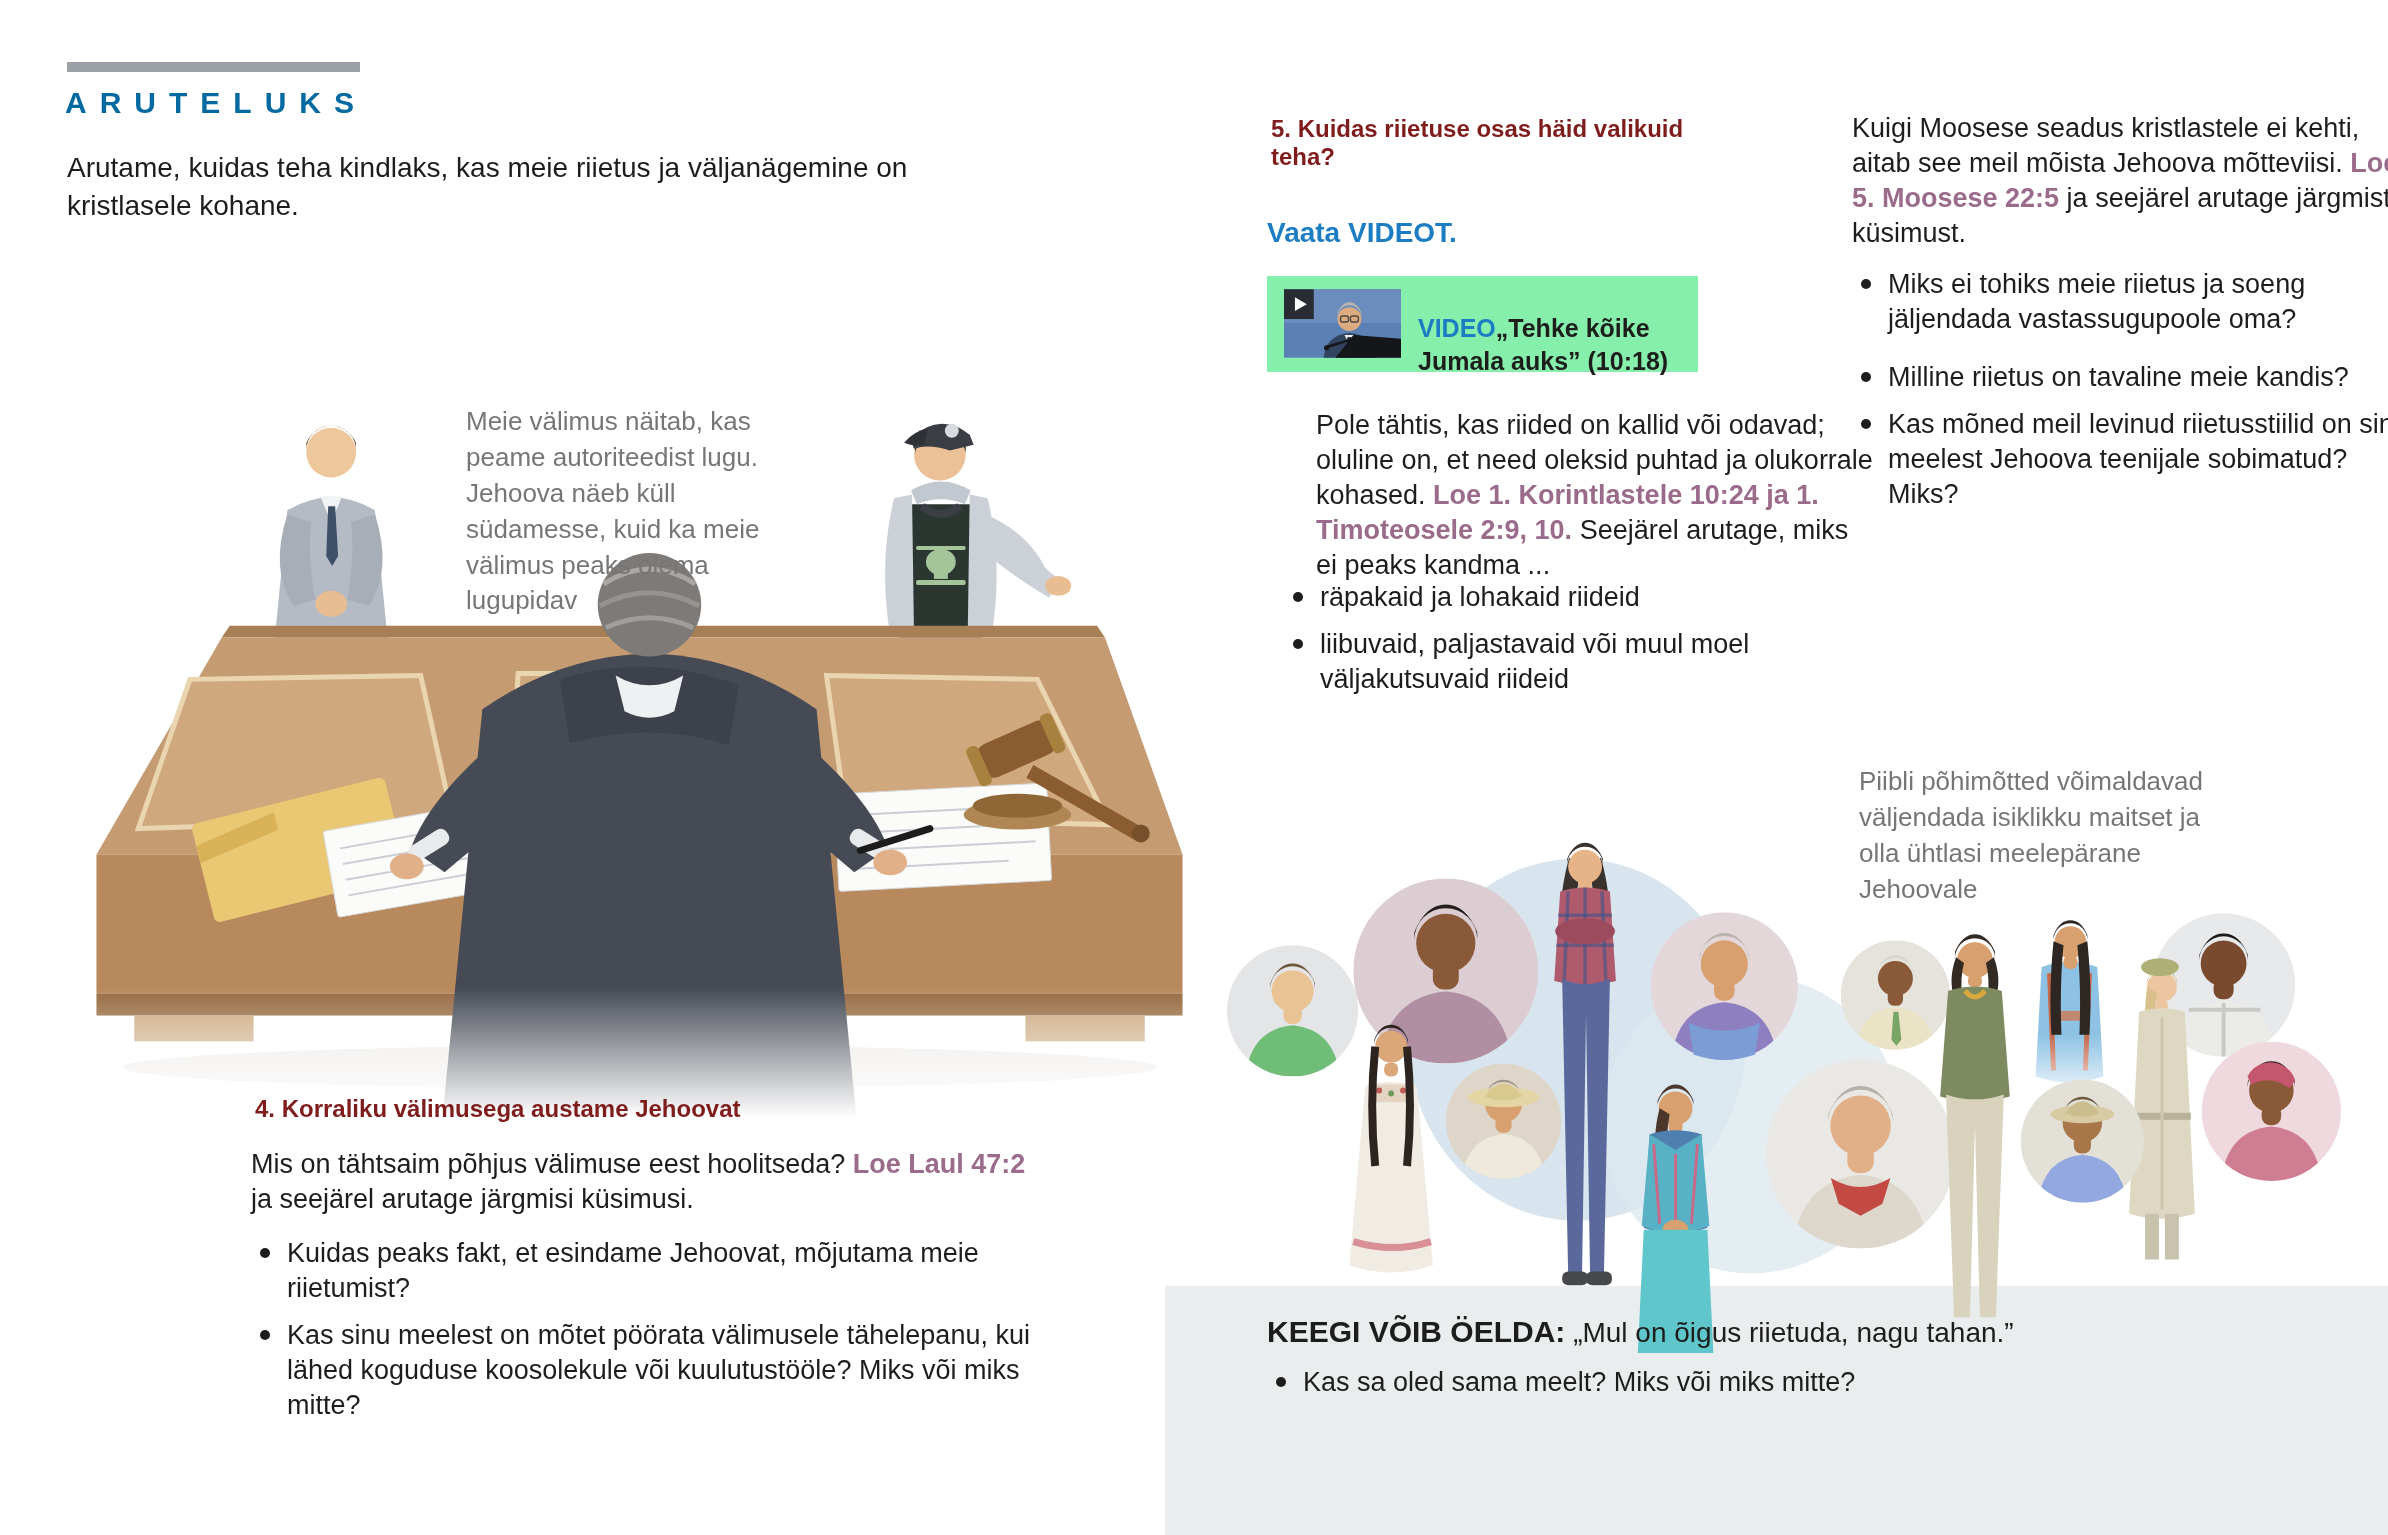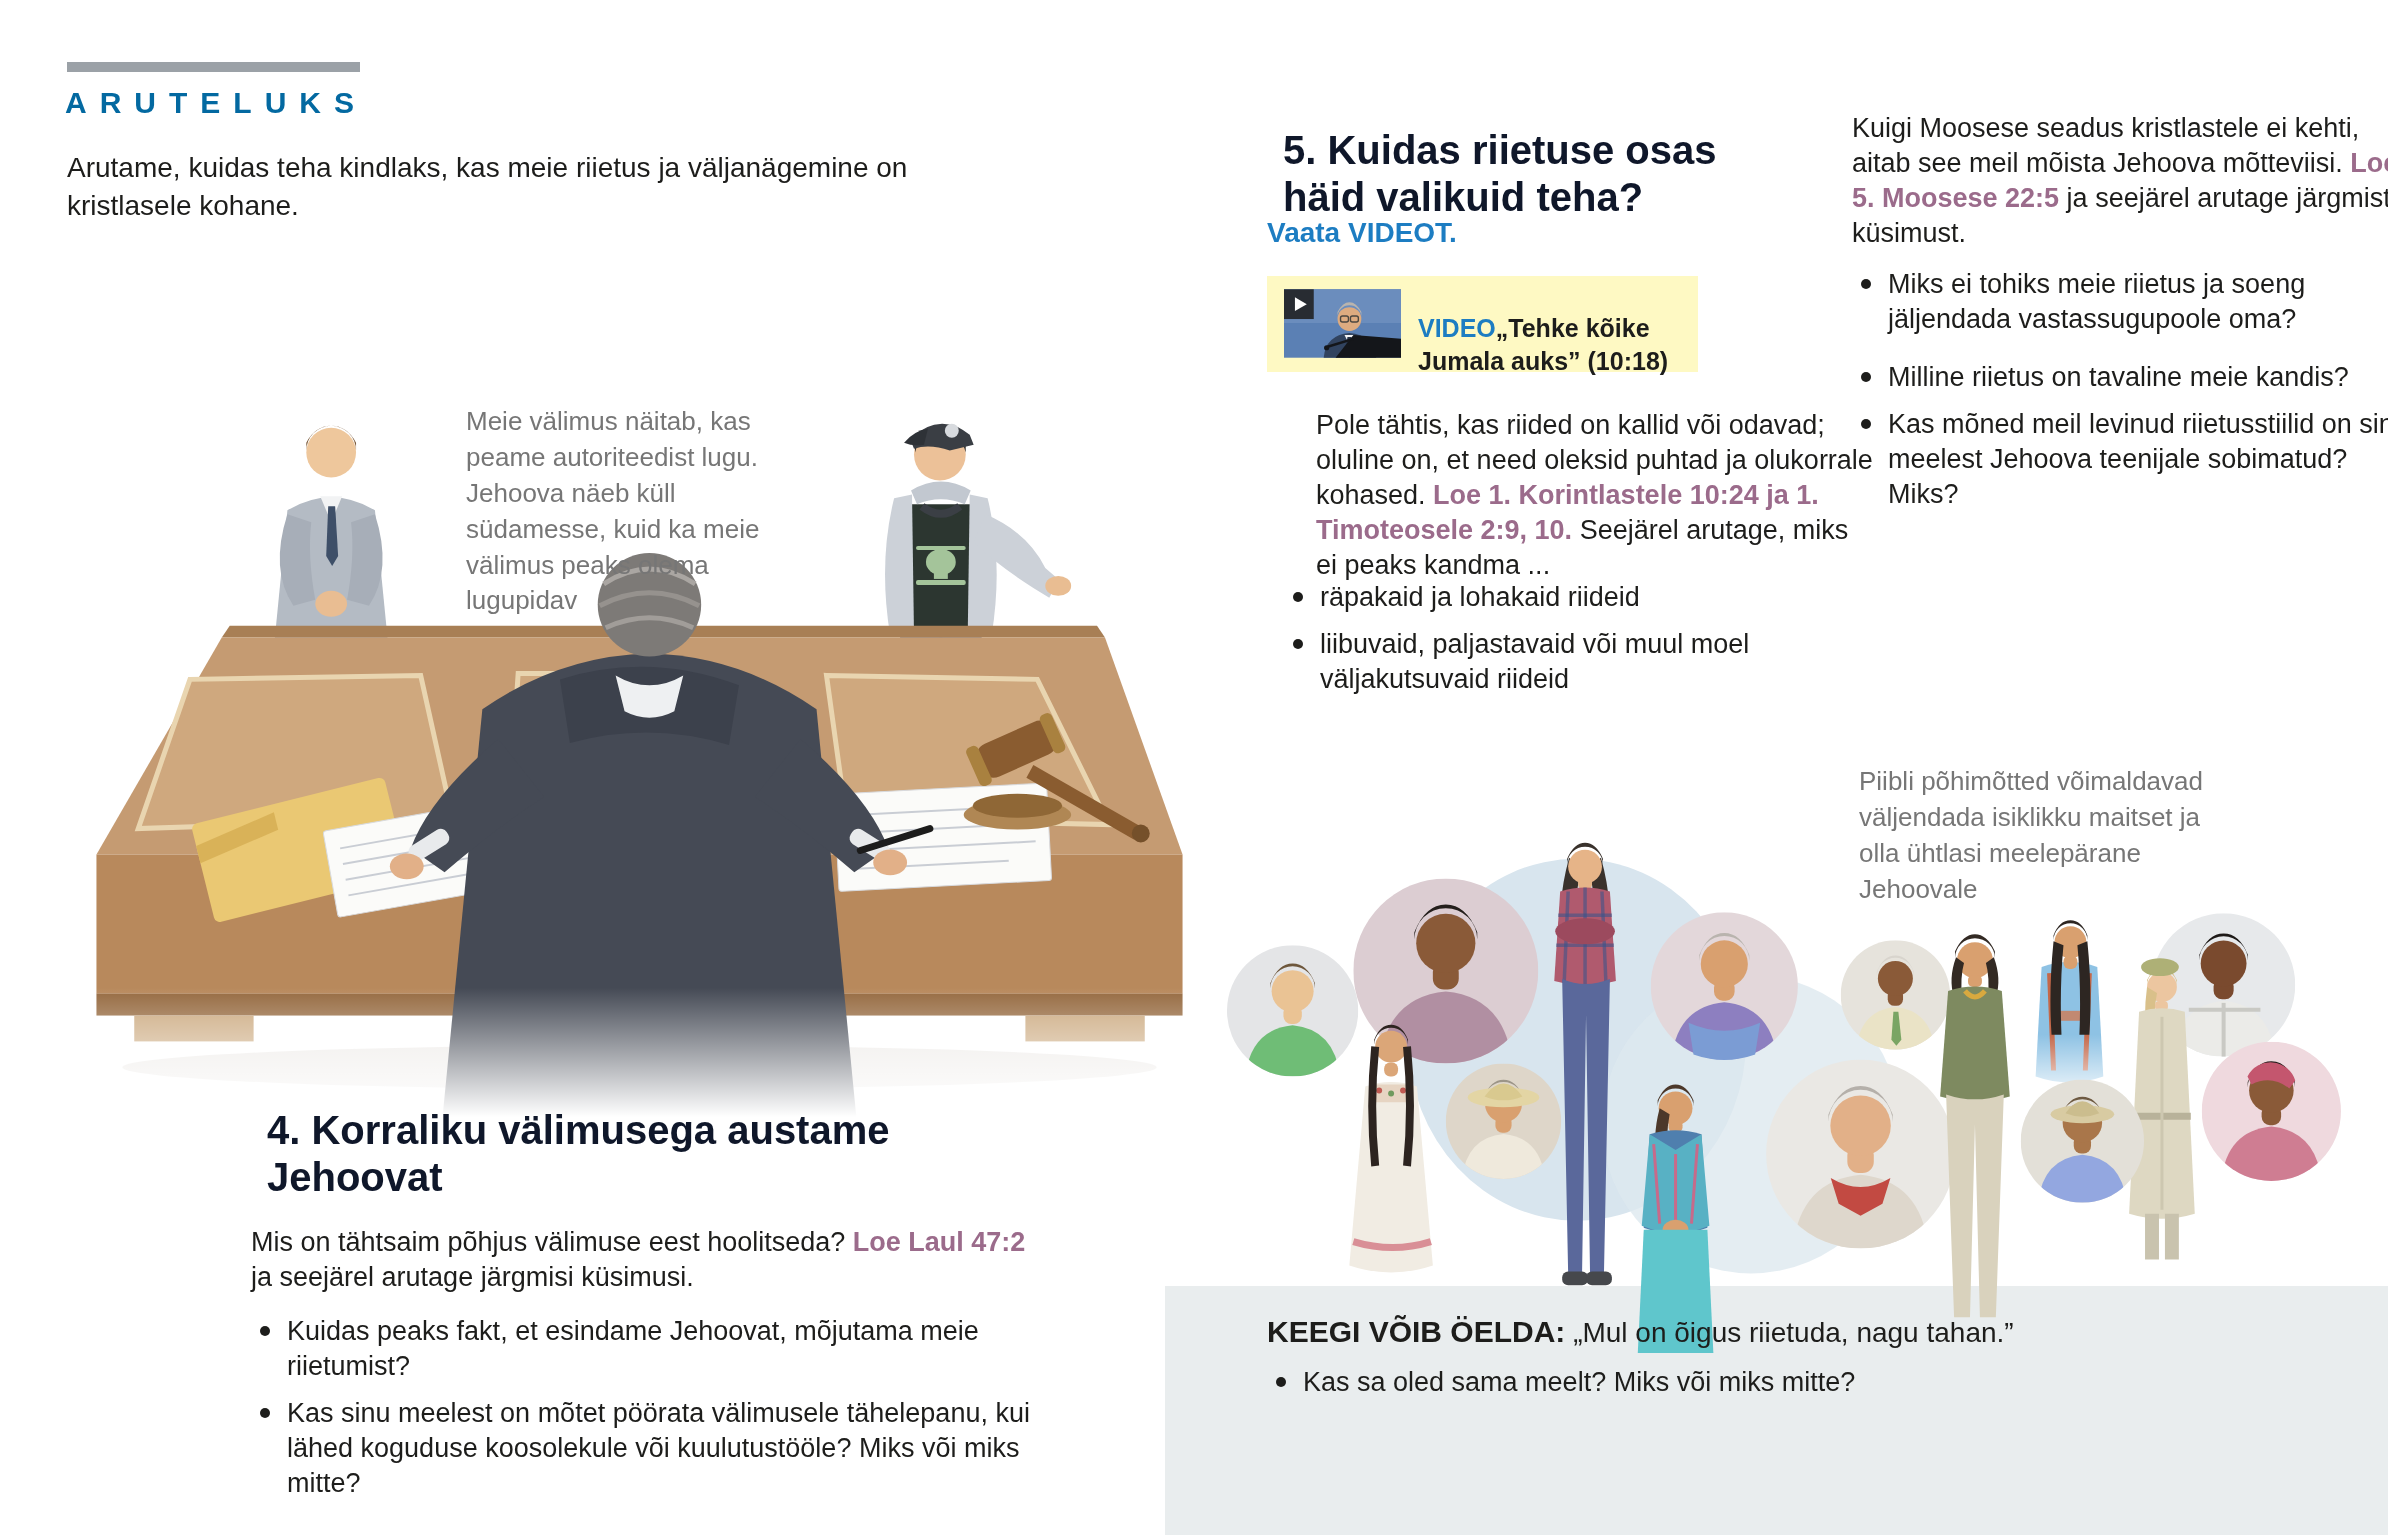--- a/index.html
+++ b/index.html
@@ -3,31 +3,31 @@
 <meta charset="utf-8">
 <style>
   html,body{margin:0;padding:0;}
   .page{position:relative;width:2388px;height:1535px;background:#ffffff;overflow:hidden;
         font-family:"Liberation Sans","DejaVu Sans",sans-serif;color:#1d1d1b;}
   .abs{position:absolute;}
   .kicker-bar{left:67px;top:62px;width:293px;height:10px;background:#9ba1a7;}
   .kicker{left:65px;top:86px;font-size:30px;font-weight:bold;letter-spacing:13px;color:#0369a1;}
   .intro{left:67px;top:149px;width:876px;font-size:28px;line-height:1.36;}
   .court-caption{left:466px;top:404px;width:303px;font-size:26px;line-height:1.38;color:#767676;}
-  h2{margin:16px;font-size:40px;line-height:1.18;font-weight:bold;color:#0f172a;}
+  h2{margin:4px;font-size:24px;line-height:1.18;font-weight:bold;color:#7f1d1d;}
   .body-txt{font-size:27px;line-height:1.3;}
   .ref{color:#9b6b8b;font-weight:bold;}
   .sec4{left:251px;top:1091px;width:796px;}
   .sec4 p{margin:24px 0 0 0;}
   ul.bullets{list-style:none;margin:18px 0 0 0;padding:0;}
   ul.bullets li{position:relative;padding-left:36px;margin-bottom:12px;font-size:27px;line-height:1.3;}
   ul.bullets li::before{content:"";position:absolute;left:9px;top:12px;width:10px;height:10px;border-radius:50%;background:#1d1d1b;}
   .sec5-h{left:1267px;top:111px;width:478px;}
   .watch{left:1267px;top:217px;font-size:28px;font-weight:bold;color:#1d7dc2;}
-  .videobox{left:1267px;top:276px;width:431px;height:96px;background:#fef9c3;}
+  .videobox{left:1267px;top:276px;width:431px;height:96px;background:#86efac;}
   .vthumb{position:absolute;left:17px;top:13px;width:117px;height:69px;}
   .vtext{position:absolute;left:151px;top:11px;width:271px;font-size:25px;font-weight:bold;line-height:1.32;}
   .vlabel{color:#1d7dc2;}
   .sec5-p{left:1316px;top:408px;width:557px;}
   .sec5-b{left:1284px;top:562px;width:517px;}
   .col3{left:1809px;top:111px;width:563px;margin-left:43px;}
   .col3 p{margin:0 0 14px 0;}
   .col3 ul.bullets{margin:16px 0 22px 0;}
   .group-caption{left:1859px;top:764px;width:348px;font-size:26px;line-height:1.38;color:#767676;z-index:3;}
   .graybox{left:1165px;top:1286px;width:1223px;height:250px;background:#e9edee;z-index:1;}

